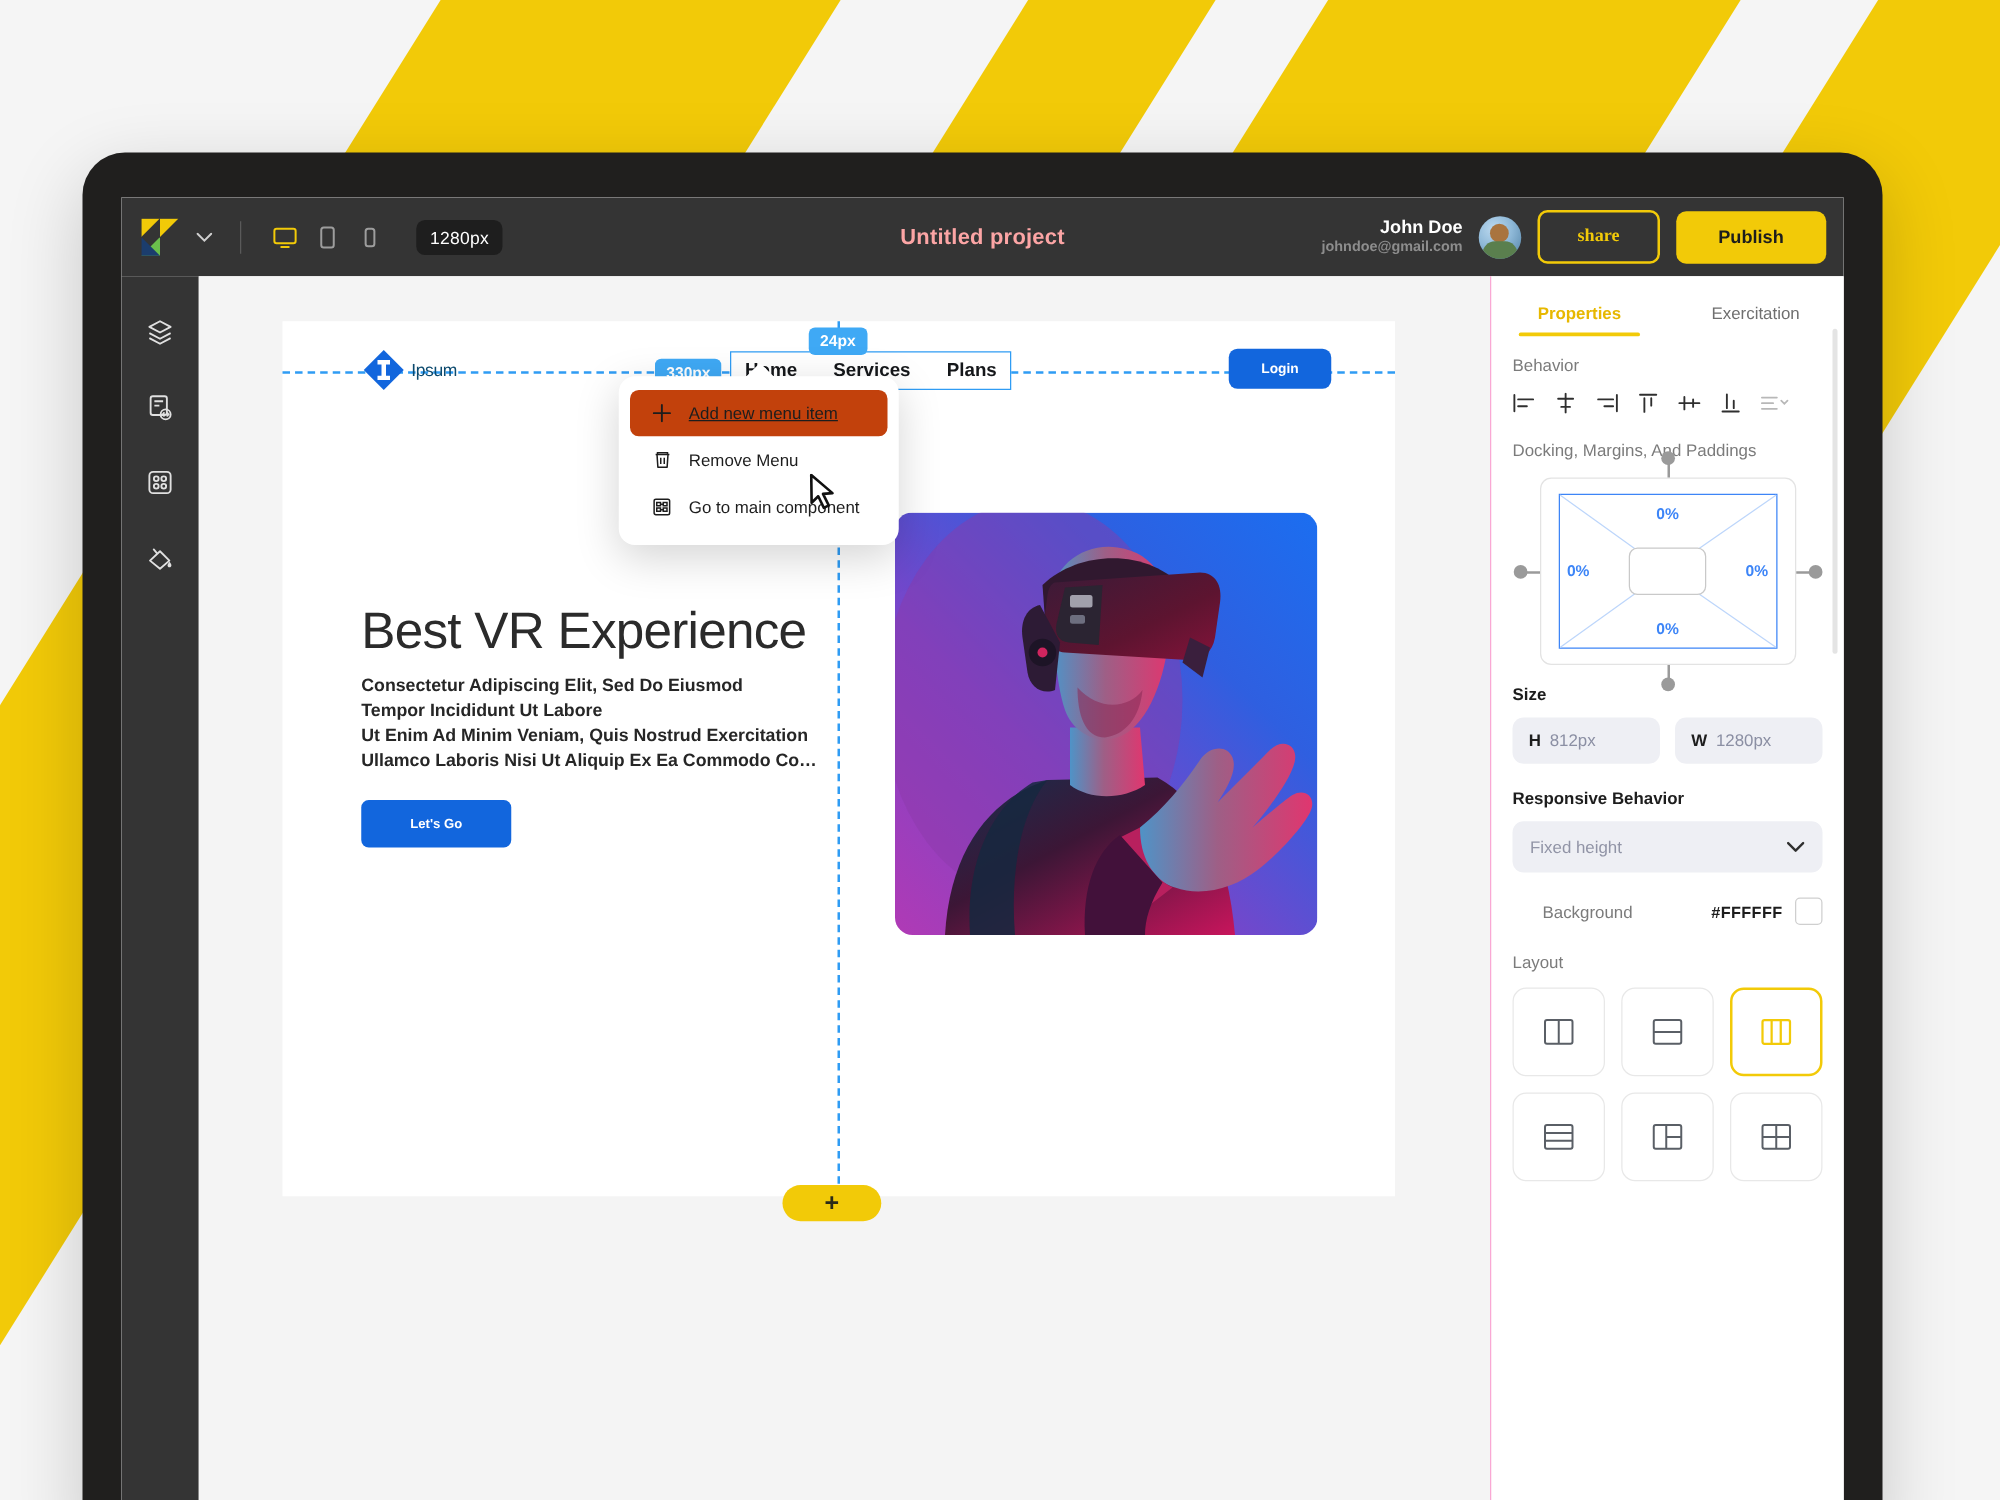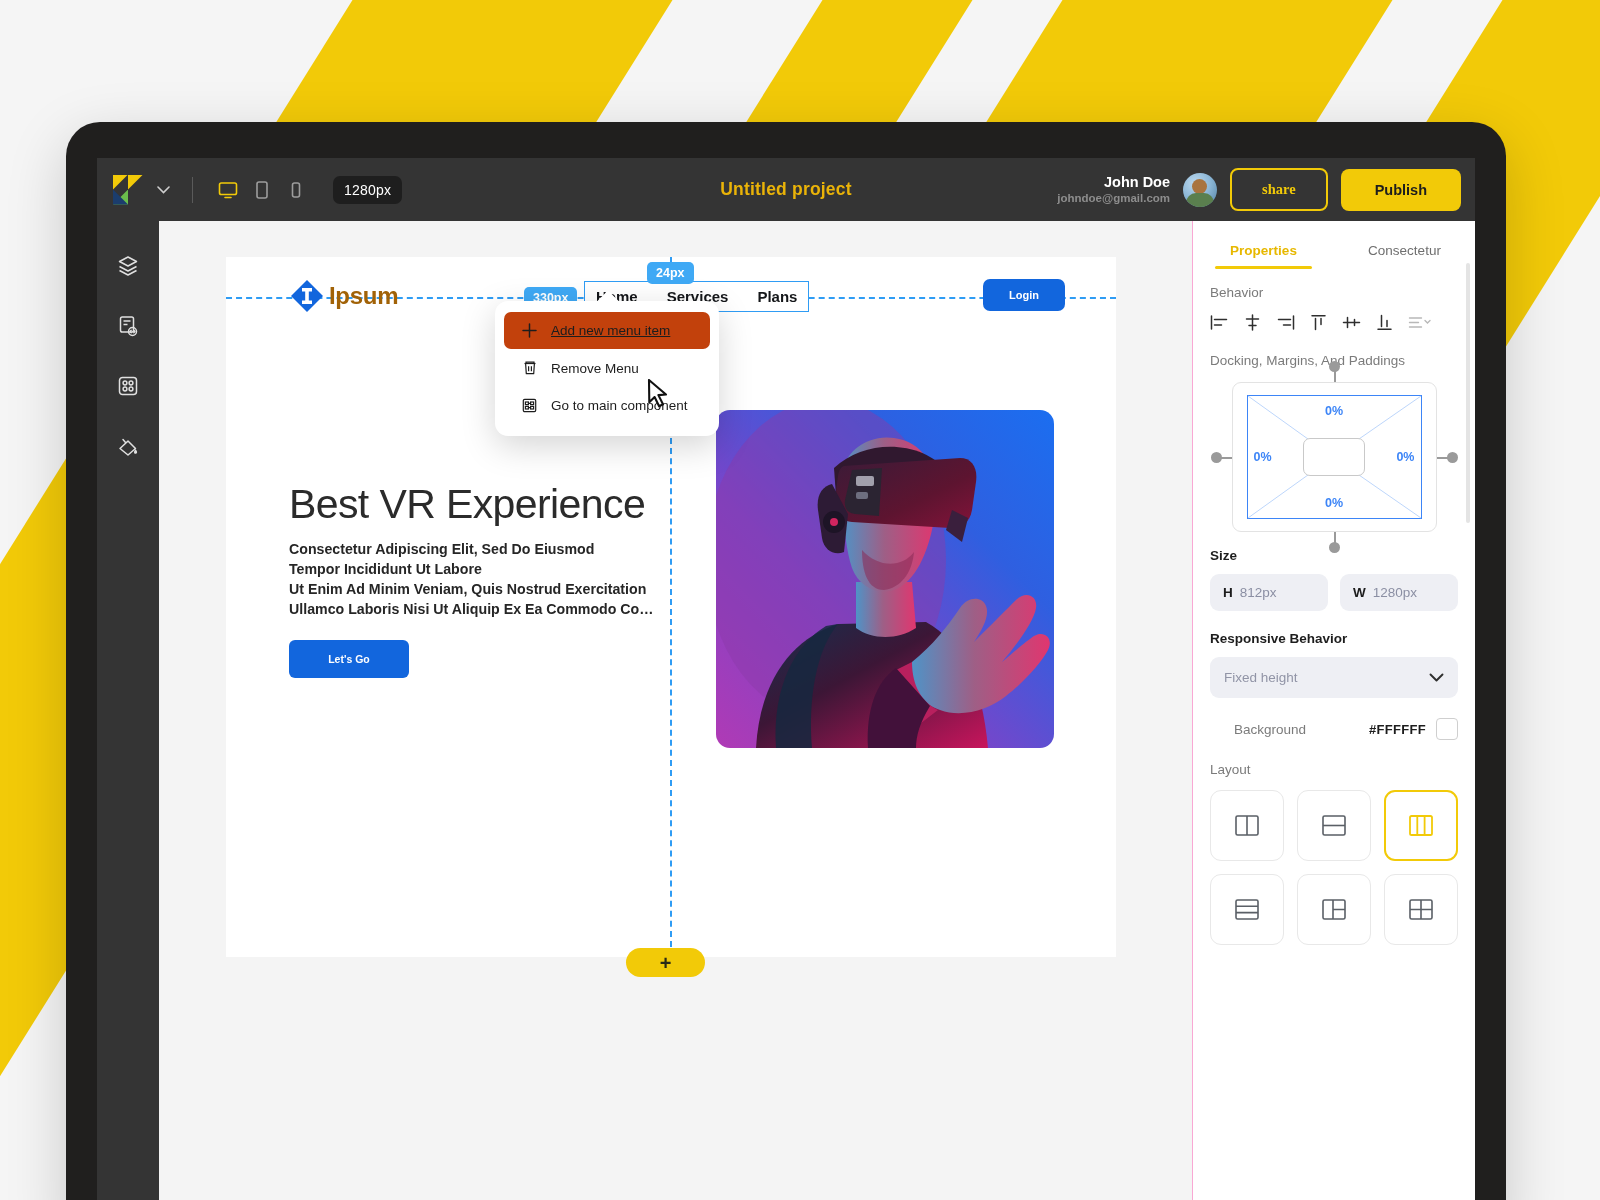--- a/index.html
+++ b/index.html
@@ -71,21 +71,21 @@
     background: #1e1e1e;
     color: #ffffff;
     font-size: 14px;
     padding: 6px 11px;
     border-radius: 7px;
     letter-spacing: .2px;
   }
   .tb-title {
     position: absolute; left: 0; right: 0; top: 0; bottom: 0;
     display: flex; align-items: center; justify-content: center;
-    color: #eab308; font-size: 17.5px; font-weight: bold;
+    color: #fca5a5; font-size: 17.5px; font-weight: bold;
     pointer-events: none; letter-spacing: .2px;
   }
   .tb-right { margin-left: auto; display: flex; align-items: center; gap: 13px; z-index: 2; }
   .user-block { text-align: right; line-height: 1.25; }
   .user-name { color: #ffffff; font-size: 14.5px; font-weight: bold; }
   .user-mail { color: #8d8d8d; font-size: 11.5px; font-weight: bold; }
   .avatar {
     width: 34px; height: 34px; border-radius: 50%;
     background: radial-gradient(circle at 35% 30%, #bcd9ef 0%, #8fb9d8 45%, #4d7ea3 100%);
     position: relative; overflow: hidden; flex: 0 0 34px;
@@ -133,21 +133,21 @@
     position: absolute; left: 67px; top: 36px;
     width: 890px; height: 700px; background: #ffffff;
   }
 
   
   .site-nav {
     position: absolute; left: 0; right: 0; top: 0; height: 74px;
   }
   .brand { position: absolute; left: 63px; top: 21px; display: flex; align-items: center; gap: 4px; }
   .brand-glyph { width: 36px; height: 36px; position: relative; }
-  .brand-txt { font-size: 24px; font-weight: bold; color: #a16207; letter-spacing: -.3px; }
+  .brand-txt { font-size: 14px; font-weight: normal; color: #0c4a6e; letter-spacing: -.3px; }
   .nav-box {
     position: absolute; left: 358px; top: 24px;
     border: 1.5px solid #2f9cf4; background: #fff;
     padding: 6px 11px; display: flex; gap: 29px;
   }
   .nav-link { font-size: 15px; font-weight: bold; color: #15171a; cursor: pointer; }
   .login-btn {
     position: absolute; left: 757px; top: 22px;
     background: #1266dd; color: #ffffff; font-size: 11px; font-weight: bold;
     border-radius: 7px; padding: 10px 26px; cursor: pointer; border: none;
@@ -545,21 +545,21 @@
       <span class="cursor">
         <svg width="26" height="32" viewBox="0 0 26 32">
           <path d="M3 1l17 14.5-7.6.6 4.6 9.2-3.9 2-4.5-9.3-5.3 5.2z" fill="#ffffff" stroke="#111111" stroke-width="2.1" stroke-linejoin="round"></path>
         </svg>
       </span>
     </div>
 
     <div class="props">
       <div class="prop-tabs">
         <div class="prop-tab active">Properties</div>
-        <div class="prop-tab">Consectetur</div>
+        <div class="prop-tab">Exercitation</div>
       </div>
 
       <div class="prop-scroll">
         <div class="sec-label">Behavior</div>
 
         <div class="align-row">
           <span class="align-btn">
             <svg width="19" height="17" viewBox="0 0 19 17" stroke="#2f2f2f" stroke-width="1.5" fill="none" stroke-linecap="round">
                   <path d="M1.5 2v13"></path>
                   <path d="M4.5 5.5h12M4.5 11h7"></path>

